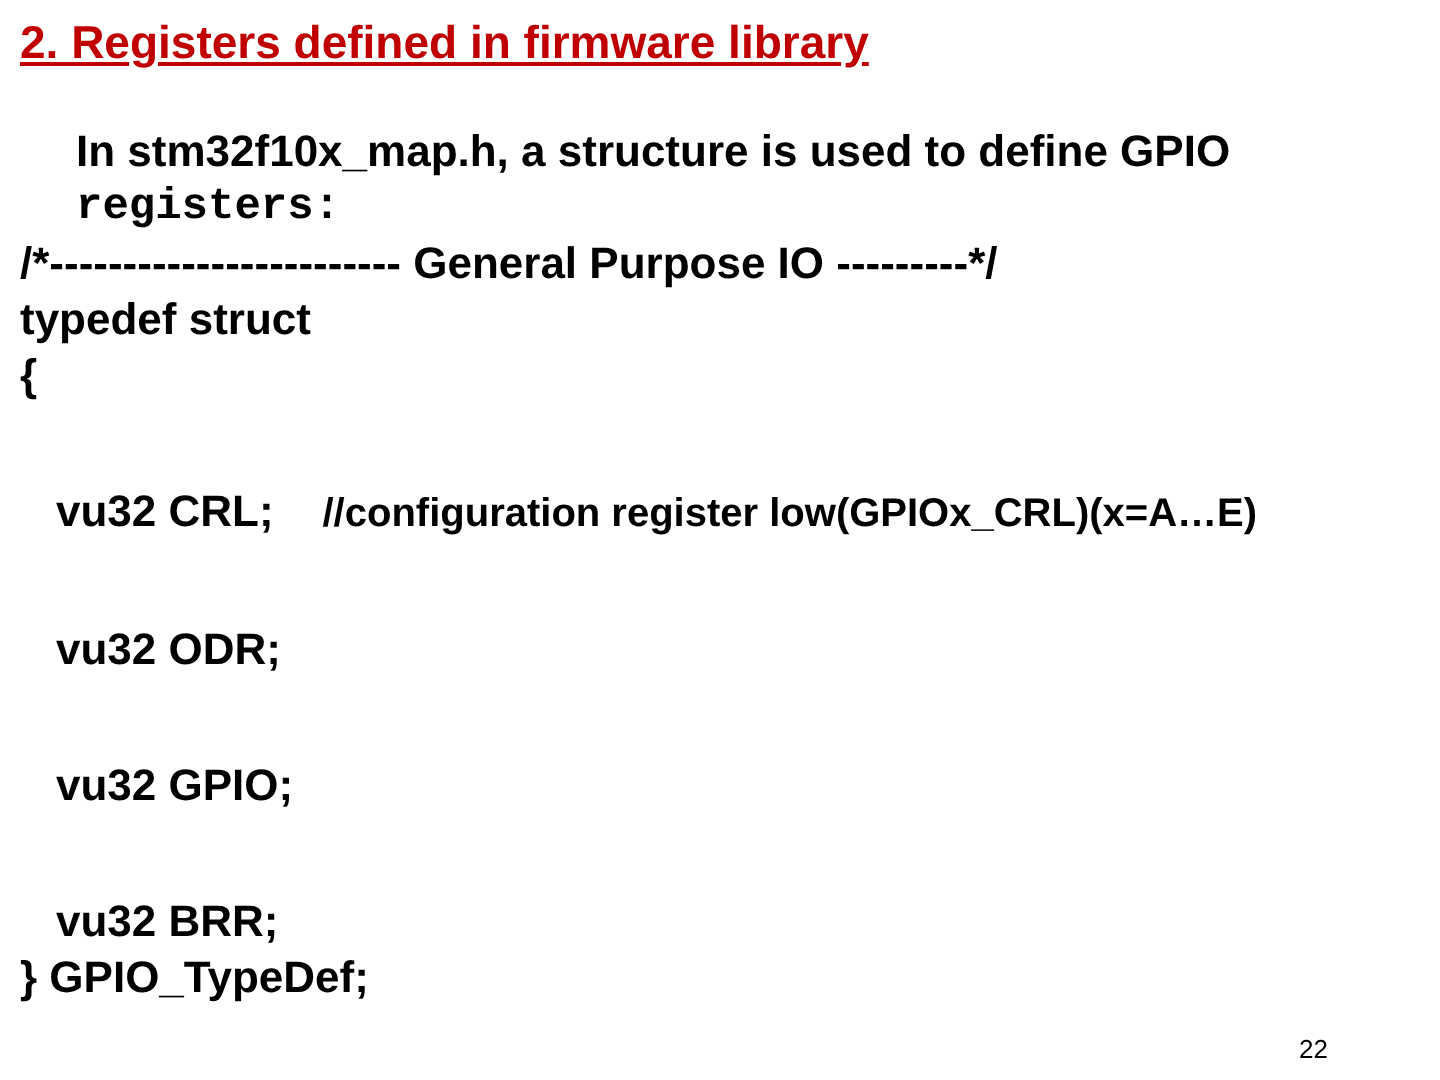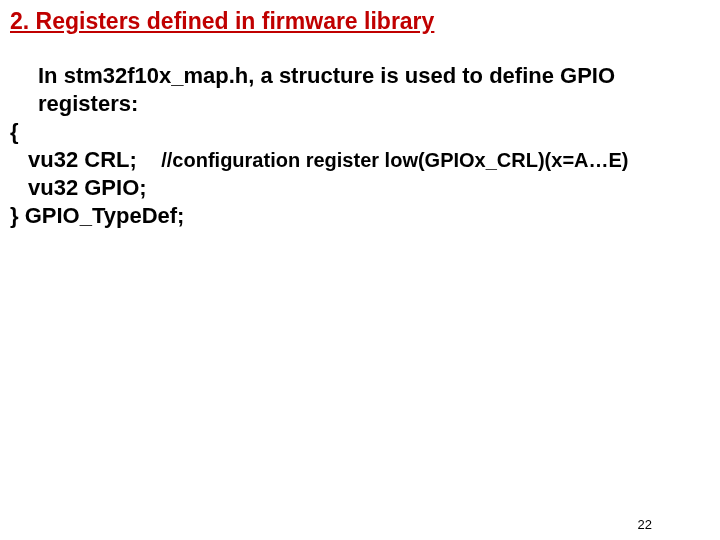--- a/index.html
+++ b/index.html
@@ -32,43 +32,47 @@
     font-size: 22px;
     font-weight: bold;
     color: #000000;
     line-height: 1.28;
   }
   .body .line {
     display: block;
     white-space: pre;
   }
   .intro1 { padding-left: 28px; margin-top: 26px; }
-  .intro2 { padding-left: 28px; }
-  .indent { padding-left: 18px; }
+  .intro2 { padding-left: 28px; font-family: Liberation Mono, monospace; }
+  .indent { padding-left: 18px; margin-top: 40px; }
   .comment {
     font-size: 20px;
     font-weight: bold;
   }
   .page-num {
     position: absolute;
-    right: 12px;
+    right: 0;
     bottom: 8px;
     font-size: 13px;
     color: #000000;
   }
 </style>
 </head>
 <body>
 
 <div class="slide">
   <div class="title">2. Registers defined in firmware library</div>
 
   <div class="body">
     <span class="line intro1">In stm32f10x_map.h, a structure is used to define GPIO</span>
     <span class="line intro2">registers:</span>
+    <span class="line">/*------------------------ General Purpose IO ---------*/</span>
+    <span class="line">typedef struct</span>
     <span class="line">{</span>
     <span class="line indent"><span>vu32 CRL;</span>    <span class="comment">//configuration register low(GPIOx_CRL)(x=A…E)</span></span>
+    <span class="line indent">vu32 ODR;</span>
     <span class="line indent">vu32 GPIO;</span>
+    <span class="line indent">vu32 BRR;</span>
     <span class="line">} GPIO_TypeDef;</span>
   </div>
 
   <div class="page-num">22</div>
 </div>
 
 </body></html>

